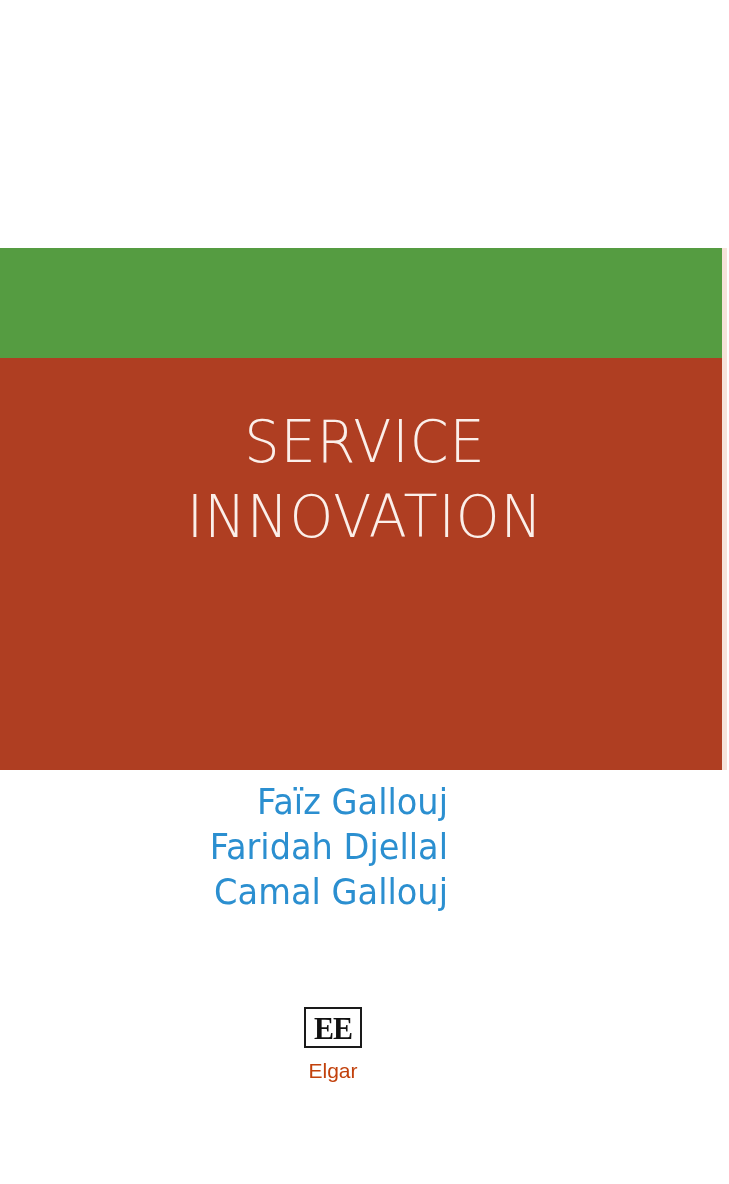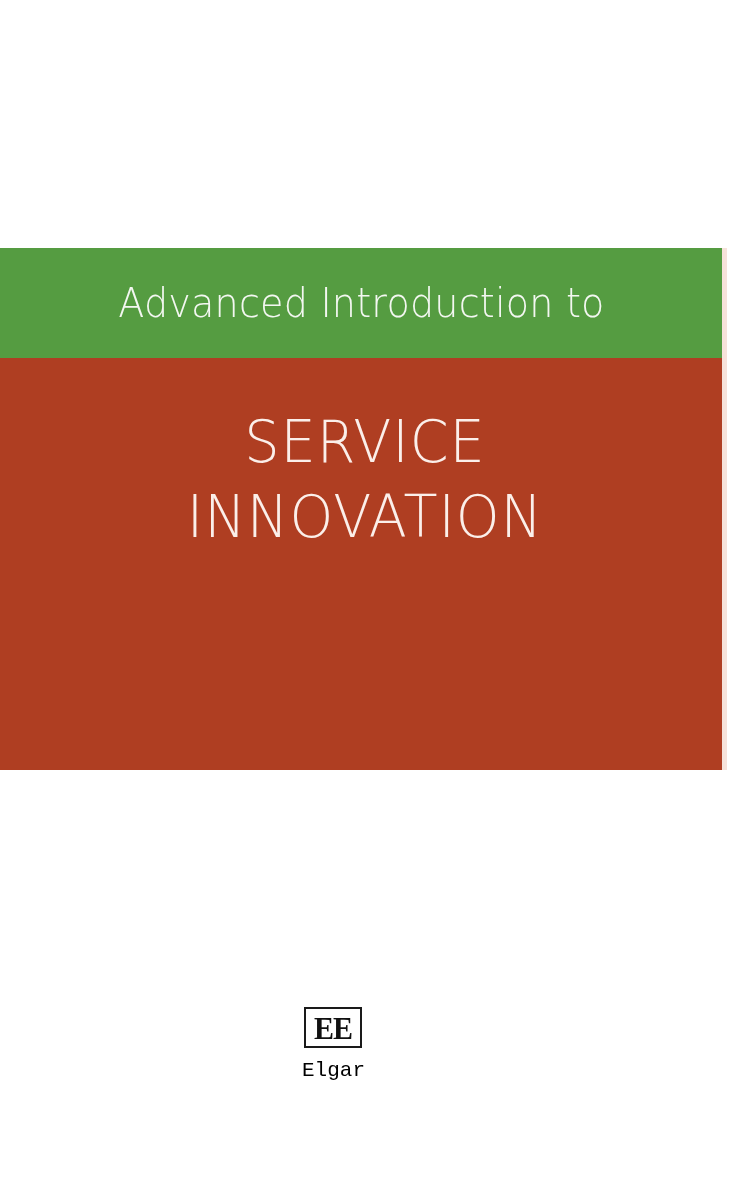--- a/index.html
+++ b/index.html
@@ -143,46 +143,48 @@
     font-family: "Liberation Serif", serif;
     font-weight: 700;
     font-size: 30px;
     line-height: 1;
     color: #111111;
     letter-spacing: -1px;
     transform: scaleY(1.08);
   }
   .logo-name {
     margin-top: 4px;
-    font-family: Liberation Mono, monospace;
+    font-family: Liberation Sans, sans-serif;
     font-size: 21px;
     line-height: 1;
-    color: #000000;
+    color: #c2410c;
     letter-spacing: 0px;
   }
 </style>
 </head>
 <body>
 
 <div class="cover">
 
 
   <div class="band-green"></div>
   <div class="band-rust"></div>
   <div class="band-edge"></div>
 
-  <div class="subtitle">
-    <span>Advanced Introduction to</span>
-  </div>
 
   <div class="title-block">
     <div class="title-line">SERVICE</div>
     <div class="title-line">INNOVATION</div>
   </div>
 
+  <div class="authors">
+    <div class="author-line">Faïz Gallouj</div>
+    <div class="author-line">Faridah Djellal</div>
+    <div class="author-line">Camal Gallouj</div>
+  </div>
 
   <div class="logo">
     <div class="logo-box">
       <span class="logo-ee">EE</span>
     </div>
     <div class="logo-name">Elgar</div>
   </div>
 
 </div>
 

